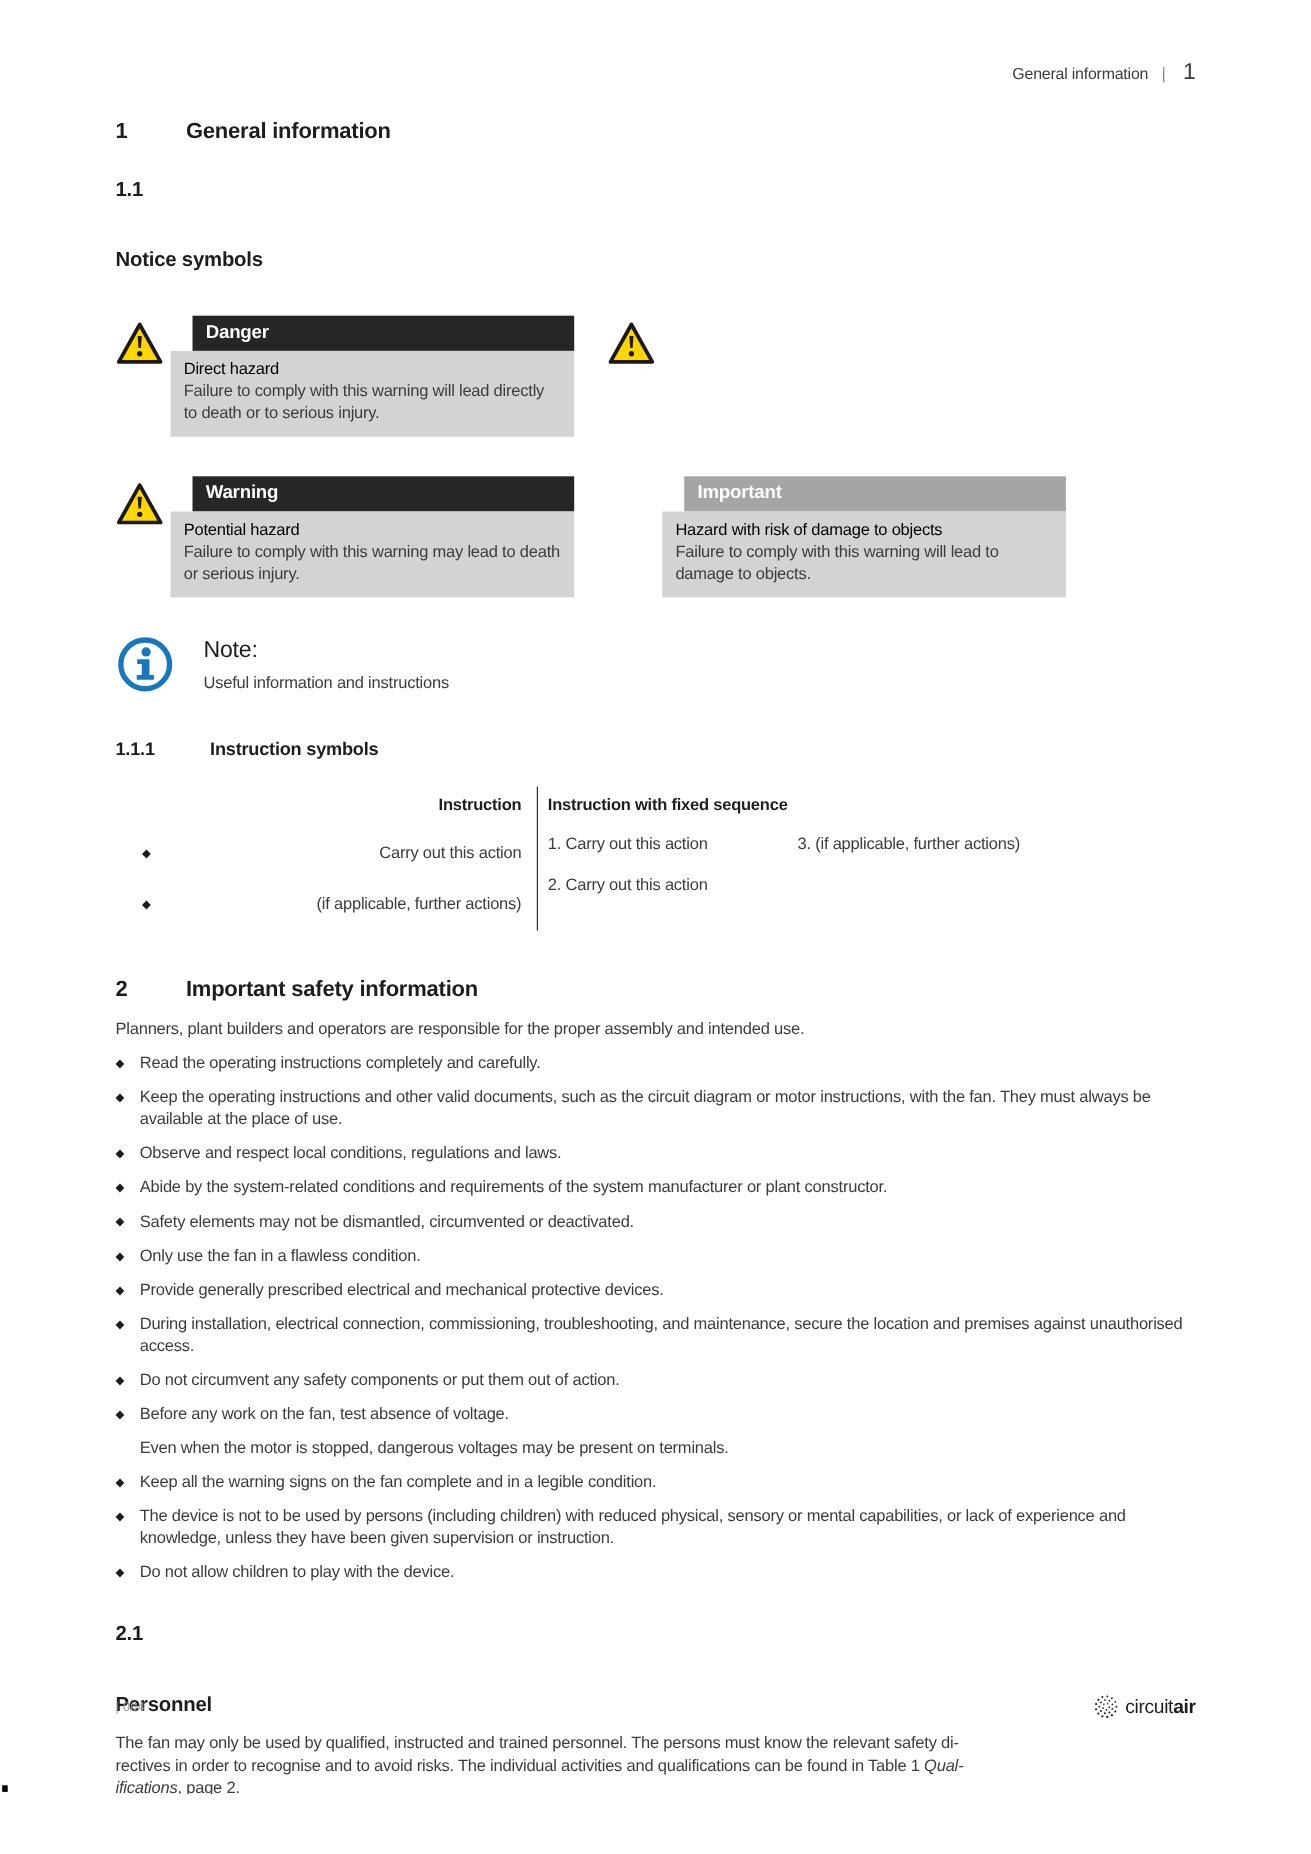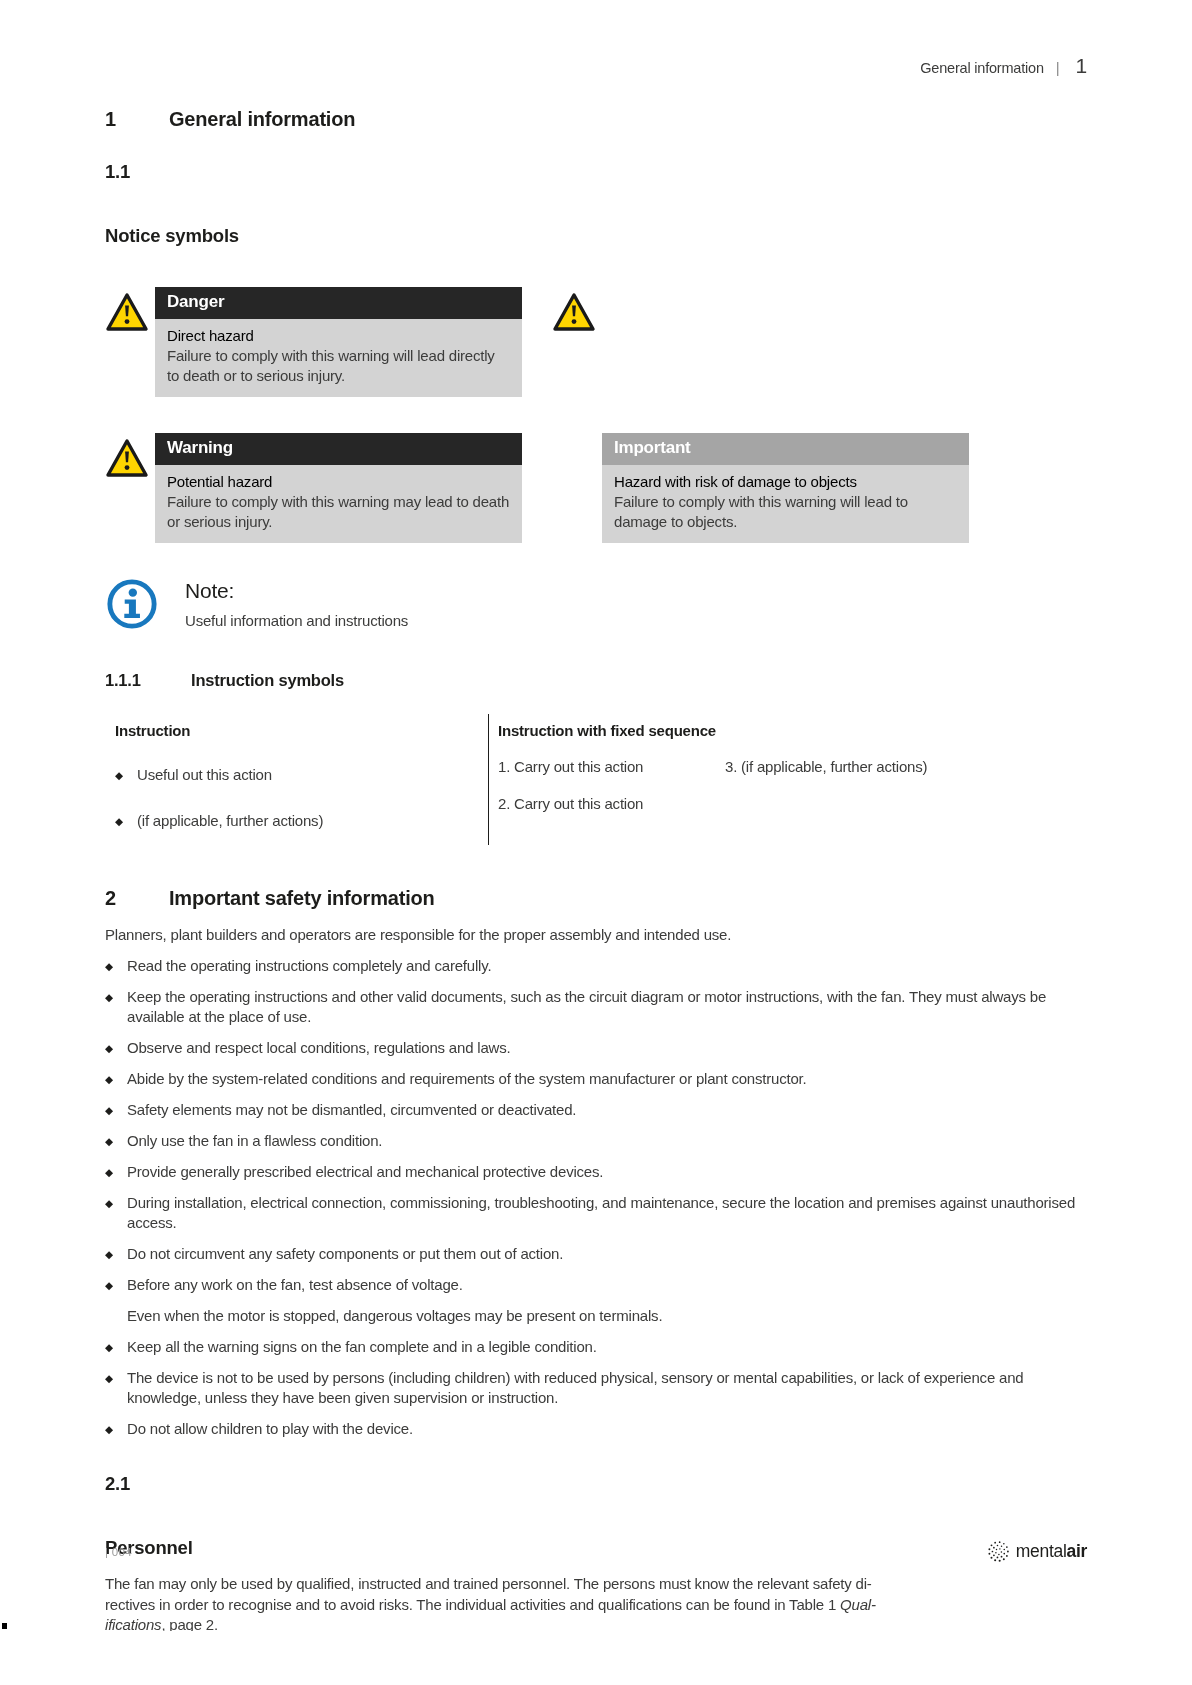--- a/index.html
+++ b/index.html
@@ -26,36 +26,36 @@
   .doc-h2 { font-size:18.5px; margin-top:30px;flex-direction:column; }
   .doc-h3 { font-size:16.5px; margin-top:36px; }
 
   
   .notice-grid { display:grid; grid-template-columns:1fr 1fr; column-gap:30px; row-gap:36px;
                  margin-top:40px; padding-right:118px; }
   .notice-cell { display:flex; align-items:flex-start; }
   .notice-iconbox { flex:0 0 50px; padding-top:5px; }
   .notice-box { flex:1 1 auto; }
   .notice-head { background:#262626; color:#ffffff; font-weight:bold; font-size:17px;
-                 padding:5px 12px 7px; letter-spacing:-0.2px; }
+                 padding:5px 12px 7px; letter-spacing:-0.2px;margin-left:20px; }
   .notice-head.gray { background:#a5a5a5; }
   .notice-body { background:#d3d3d3; padding:7px 12px 11px; font-size:15px; line-height:20px;
                  min-height:72px; color:#3c3c3b; }
   .notice-subject { font-weight:normal; color:#000000; }
 
   
   .note-row { display:flex; align-items:flex-start; margin-top:34px; }
   .note-iconbox { flex:0 0 58px; }
   .note-textbox { margin-left:22px; padding-top:2px; }
   .note-label { font-size:21px; font-weight:normal; color:#1d1d1b; }
   .note-text { font-size:15px; margin-top:9px; }
 
   
   .instr-table { display:grid; grid-template-columns:383px 1fr; margin-top:24px; }
-  .instr-col1 { padding:8px 14px 14px 10px; }
+  .instr-col1 { padding:8px 14px 14px 10px;text-align:right; }
   .instr-col2 { border-left:1.4px solid #1d1d1b; padding:8px 0 14px 9px; }
   .instr-header { font-size:15px; font-weight:bold; color:#1d1d1b; }
   .instr-item-row { display:flex; align-items:baseline; margin-top:26px; }
   .instr-grid { display:grid; grid-template-columns:227px 1fr; row-gap:20px; margin-top:19px; }
   .instr-grid .cell { font-size:15px; }
 
   
   .bmark { flex:0 0 22px; font-size:10.5px; color:#1d1d1b; position:relative; top:-1.5px; }
   .btext { flex:1 1 auto; font-size:15px; line-height:20px; }
   .bullet-row { display:flex; align-items:baseline; margin-top:11px; }
@@ -171,21 +171,21 @@
     <div class="doc-h doc-h3">
       <span class="h-num-wide">1.1.1</span>
       <span>Instruction symbols</span>
     </div>
 
     <div class="instr-table">
       <div class="instr-col1">
         <div class="instr-header">Instruction</div>
         <div class="instr-item-row">
           <span class="bmark">◆</span>
-          <span class="btext">Useful out this action</span>
+          <span class="btext">Carry out this action</span>
         </div>
         <div class="instr-item-row">
           <span class="bmark">◆</span>
           <span class="btext">(if applicable, further actions)</span>
         </div>
       </div>
       <div class="instr-col2">
         <div class="instr-header">Instruction with fixed sequence</div>
         <div class="instr-grid">
           <span class="cell">1. Carry out this action</span>
@@ -298,18 +298,18 @@
           <circle cx="10.0" cy="5.3" r="0.75"></circle>
             <circle cx="13.9" cy="6.0" r="0.7"></circle>
             <circle cx="16.5" cy="9.0" r="0.75"></circle>
           <circle cx="13.8" cy="11.5" r="0.75"></circle>
             <circle cx="11.4" cy="13.8" r="0.75"></circle>
             <circle cx="8.5" cy="12.2" r="0.75"></circle>
           <circle cx="9.1" cy="9.0" r="0.7"></circle>
             <circle cx="12.3" cy="8.5" r="0.7"></circle>
         </g>
       </svg>
-      <span class="brand-text"><span>mental</span><b>air</b></span>
+      <span class="brand-text"><span>circuit</span><b>air</b></span>
     </span>
   </div>
 
   <div class="crop-mark"></div>
 </div>
 
 </body></html>

